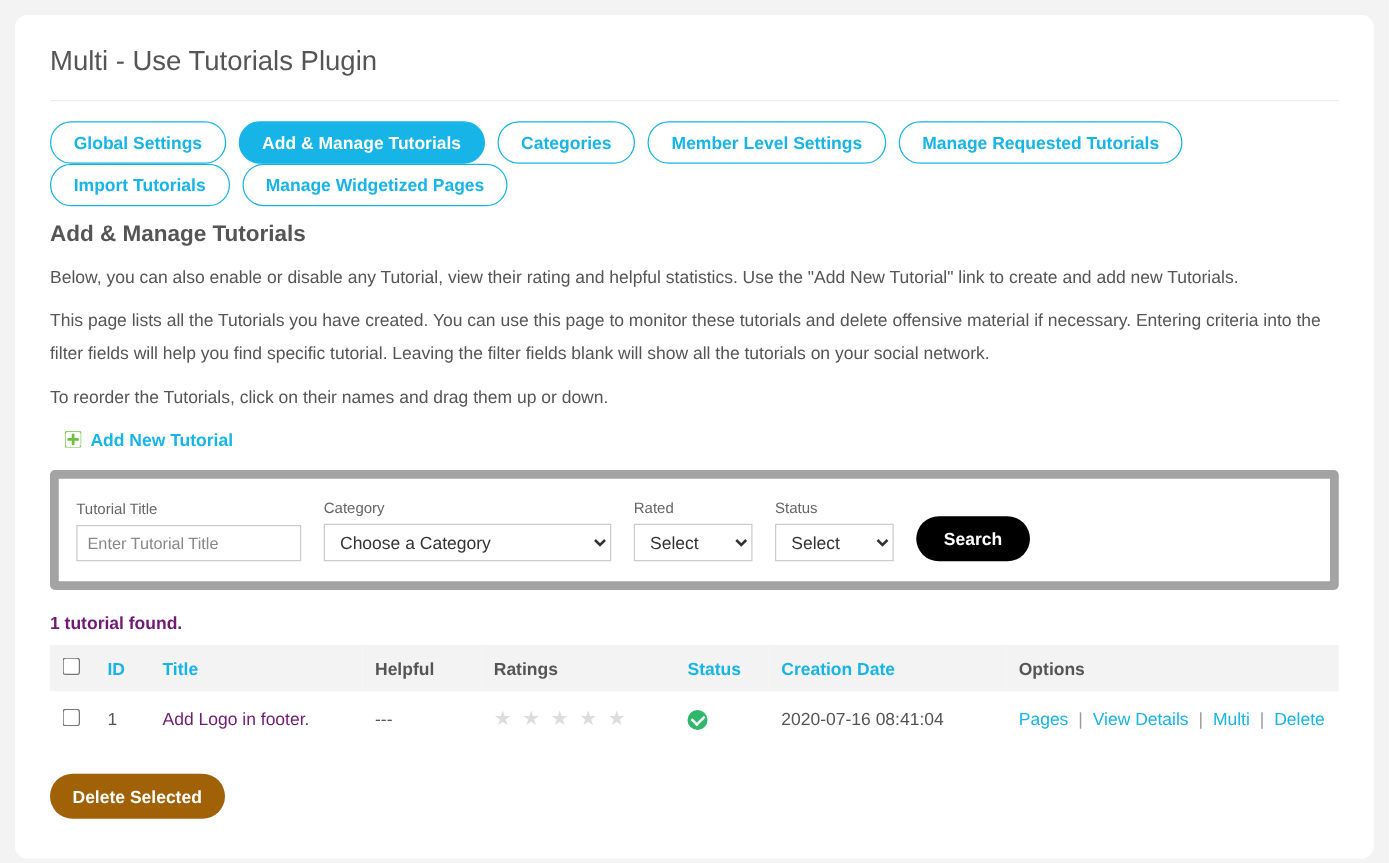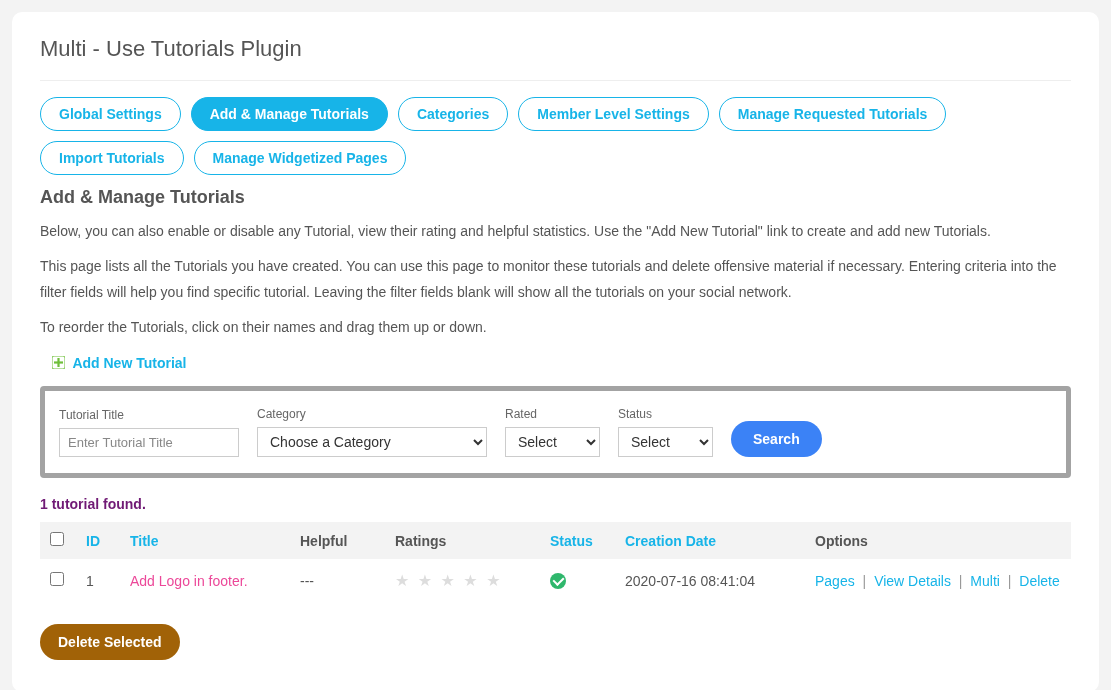--- a/index.html
+++ b/index.html
@@ -1,42 +1,42 @@
 <!DOCTYPE html>
 <html><head>
 <meta charset="utf-8">
 <style>
   * { box-sizing: border-box; margin: 0; padding: 0; }
   body { font-family: Arial, Helvetica, sans-serif; background: #f3f3f3; padding: 12px; color: #555; }
   .card { background: #fff; border-radius: 10px; padding: 24px 28px 32px 28px; max-width: 1100px; margin: 0 auto; }
   h1.page-title { color: #555; font-size: 22px; font-weight: normal; padding-bottom: 18px; border-bottom: 1px solid #eee; margin-bottom: 16px; }
-  .tabs-row { display: flex; flex-wrap: wrap; gap: 10px; margin-bottom: 10px; }
+  .tabs-row { display: flex; flex-wrap: wrap; gap: 10px; }
   .tab { border: 1px solid #17b4e8; color: #17b4e8; background: #fff; border-radius: 999px; padding: 8px 18px; font-size: 14px; font-weight: bold; cursor: pointer; text-decoration: none; }
   .tab.active { background: #17b4e8; color: #fff; }
   h2.section-title { color: #555; font-size: 18px; font-weight: bold; margin: 12px 0 10px 0; }
   p.desc { color: #555; font-size: 14px; line-height: 1.9; margin-bottom: 8px; }
   .add-link-row { margin: 14px 0 14px 0; }
   .add-link { color: #17b4e8; font-weight: bold; font-size: 14px; text-decoration: none; padding-left: 12px; }
   .plus-icon { display:inline-block; width:13px; height:13px; vertical-align:-1px; margin-right:4px; }
-  .filter-box { border: 5px solid #a3a3a3; border-radius: 4px; padding: 16px 14px; display: flex; align-items: flex-end; gap: 18px; margin-bottom: 18px; }
+  .filter-box { border: 7px solid #a3a3a3; border-radius: 4px; padding: 16px 14px; display: flex; align-items: flex-end; gap: 18px; margin-bottom: 18px; }
   .filter-col { display: flex; flex-direction: column; }
   .filter-label { font-size: 12px; color: #666; margin-bottom: 6px; }
   .text-input { border: 1px solid #ccc; font-size: 13px; padding: 6px 8px; width: 180px; color:#555; }
   .text-input::placeholder { color:#888; }
   .select-input { border: 1px solid #ccc; font-size: 14px; padding: 5px 8px; background:#fff; color:#333; }
   .sel-wide { width: 230px; }
   .sel-narrow { width: 95px; }
-  .btn-primary { background: #3b82f6; color: #fff; border: none; border-radius: 999px; padding: 10px 22px; font-weight: bold; font-size: 14px; cursor: pointer; }
+  .btn-primary { background: #000000; color: #fff; border: none; border-radius: 999px; padding: 10px 22px; font-weight: bold; font-size: 14px; cursor: pointer; }
   .btn-primary-rect { background: #a16207; color: #fff; border: none; border-radius: 999px; padding: 10px 18px; font-weight: bold; font-size: 14px; cursor: pointer; }
   .found-text { font-weight: bold; color: #701a75; font-size: 14px; margin: 10px 0; }
   table.data { width: 100%; border-collapse: collapse; font-size: 14px; margin-bottom: 22px; }
   table.data thead th { background: #f3f3f3; color: #555; text-align: left; padding: 10px 10px; font-weight: bold; }
   table.data thead th.link-col { color: #17b4e8; }
   table.data tbody td { padding: 12px 10px; color: #555; vertical-align: middle; }
-  .title-link { color: #ec4899; text-decoration: none; }
+  .title-link { color: #701a75; text-decoration: none; }
   .action-link { color: #17b4e8; text-decoration: none; }
   .sep { color: #999; margin: 0 4px; }
   .stars { color: #ddd; letter-spacing: 2px; font-size: 16px; }
   .status-ok { display:inline-flex; width:16px; height:16px; border-radius:50%; background:#2fb76c; align-items:center; justify-content:center; }
   .status-ok::after { content:""; width:5px; height:8px; border:2px solid #fff; border-top:none; border-left:none; transform:rotate(45deg); margin-top:-2px; }
   input[type="checkbox"].cb { width:14px; height:14px; }
 </style>
 </head>
 <body>
 

